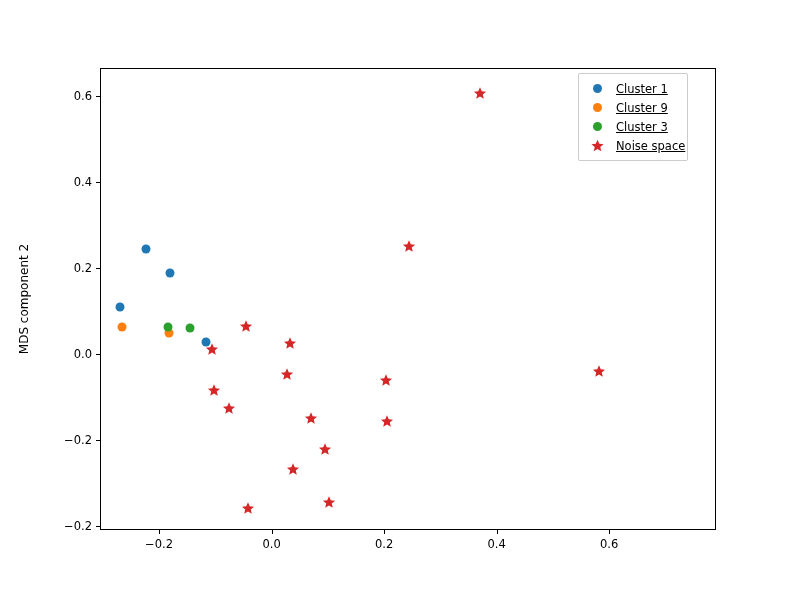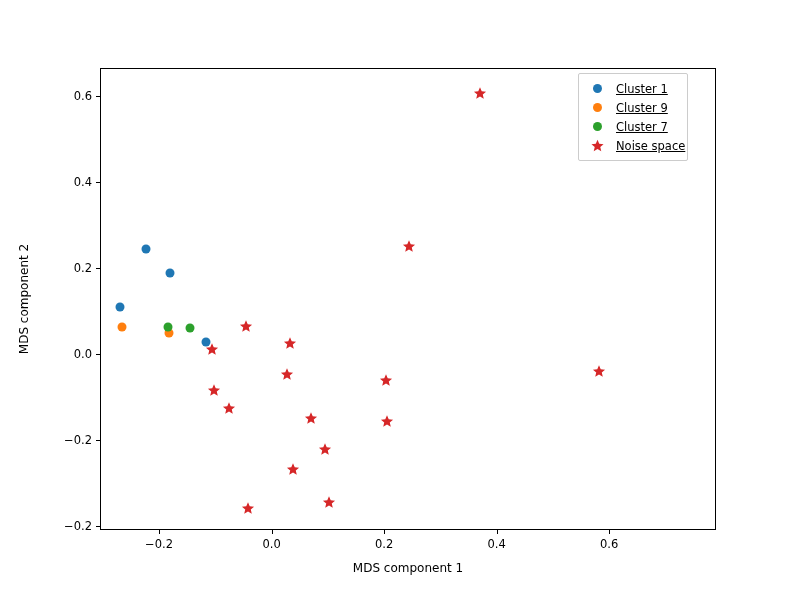--- a/index.html
+++ b/index.html
@@ -270,41 +270,40 @@
       <div class="tick-y" style="top: 353.795px;"></div>
       <div class="ticklabel-y" style="top: 353.795px;">0.0</div>
       <div class="tick-y" style="top: 267.842px;"></div>
       <div class="ticklabel-y" style="top: 267.842px;">0.2</div>
       <div class="tick-y" style="top: 181.888px;"></div>
       <div class="ticklabel-y" style="top: 181.888px;">0.4</div>
       <div class="tick-y" style="top: 95.9349px;"></div>
       <div class="ticklabel-y" style="top: 95.9349px;">0.6</div>
     </div>
 
-  <div id="xlabel">MDS component 1</div>
   <div id="ylabel">MDS component 2</div>
 
   <div id="legend">
       <div class="legend-row">
         <span class="legend-marker">
           <span class="legend-dot" style="background: rgb(31, 119, 180);"></span>
         </span>
         <span class="legend-label">Cluster 1</span>
       </div>
       <div class="legend-row">
         <span class="legend-marker">
           <span class="legend-dot" style="background: rgb(255, 127, 14);"></span>
         </span>
         <span class="legend-label">Cluster 9</span>
       </div>
       <div class="legend-row">
         <span class="legend-marker">
           <span class="legend-dot" style="background: rgb(44, 160, 44);"></span>
         </span>
-        <span class="legend-label">Cluster 7</span>
+        <span class="legend-label">Cluster 3</span>
       </div>
       <div class="legend-row">
         <span class="legend-marker">
           <svg width="13" height="13" viewBox="0 0 24 24" aria-hidden="true">
             <polygon fill="#d62728" points="12,1.5 15.2,8.9 23.2,9.6 17.1,14.9 19,22.7 12,18.5 5,22.7 6.9,14.9 0.8,9.6 8.8,8.9"></polygon>
           </svg>
         </span>
         <span class="legend-label">Noise space</span>
       </div>
     </div>

